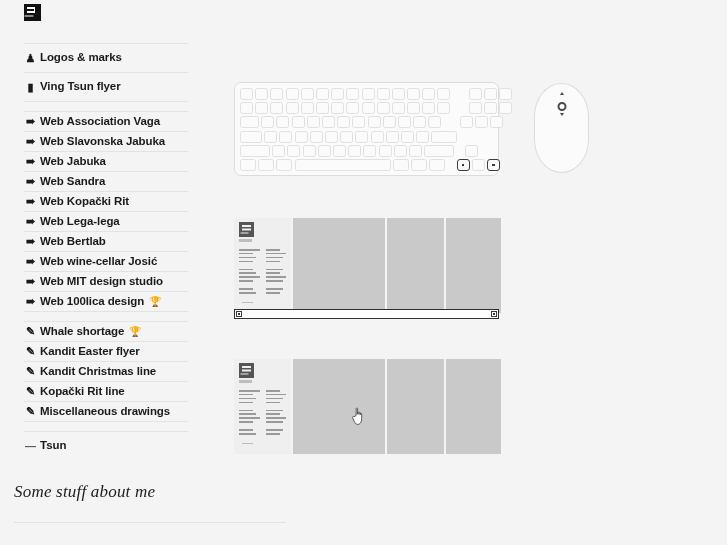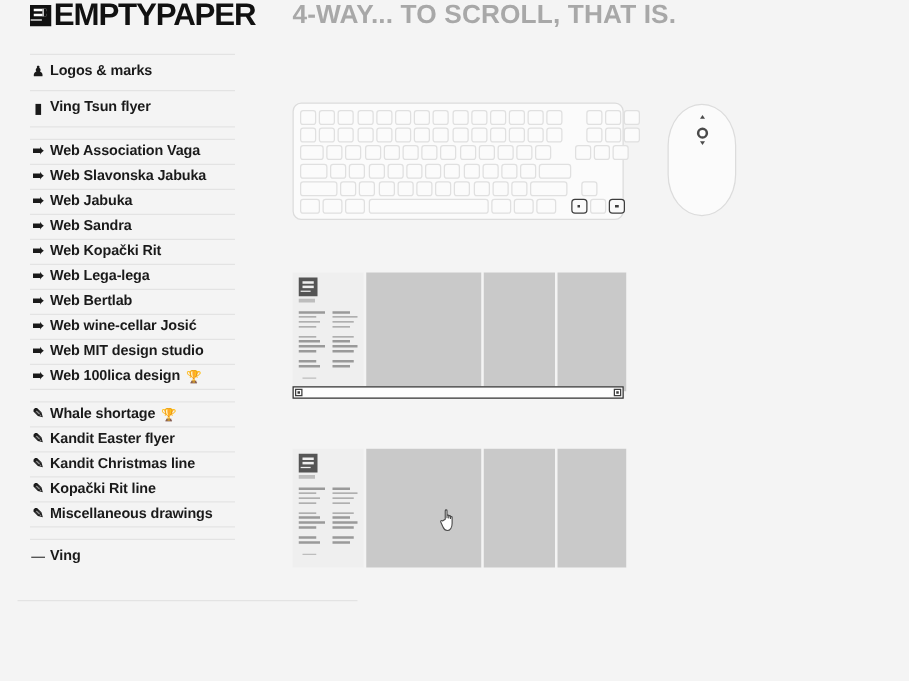--- a/index.html
+++ b/index.html
@@ -332,21 +332,20 @@
     pointer-events: none;
   }
 </style>
 </head>
 <body>
 
 <div id="sidebar">
 
   <div class="brand">
     <span class="brand-logo"></span>
-    <span class="brand-name">EMPTYPAPER</span>
   </div>
 
   <div class="nav">
 
     <div class="nav-group">
       <div class="nav-item tall">
         <span class="nav-ico">♟</span>
         <span class="nav-label">Logos &amp; marks</span>
       </div>
       <div class="nav-item tall">
@@ -419,33 +418,33 @@
       </div>
       <div class="nav-item">
         <span class="nav-ico">✎</span>
         <span class="nav-label">Miscellaneous drawings</span>
       </div>
     </div>
 
     <div class="nav-group" style="margin-top:9px;border-top:1px solid #e3e3e3">
       <div class="nav-home">
         <span class="dash">—</span>
-        <span class="nav-label">Ving</span>
+        <span class="nav-label">Tsun</span>
       </div>
     </div>
 
   </div>
 
+  <div class="about-title">Some stuff about me</div>
   <div class="about-rule"></div>
 
 </div>
 
 <div id="main">
 
-  <h1 class="page-title">4-WAY... TO SCROLL, THAT IS.</h1>
 
   <div class="devices">
 
     <div class="keyboard">
 
       <div class="krow">
         <span class="key"></span>
         <span class="key"></span>
         <span class="key"></span>
         <span class="key"></span>

